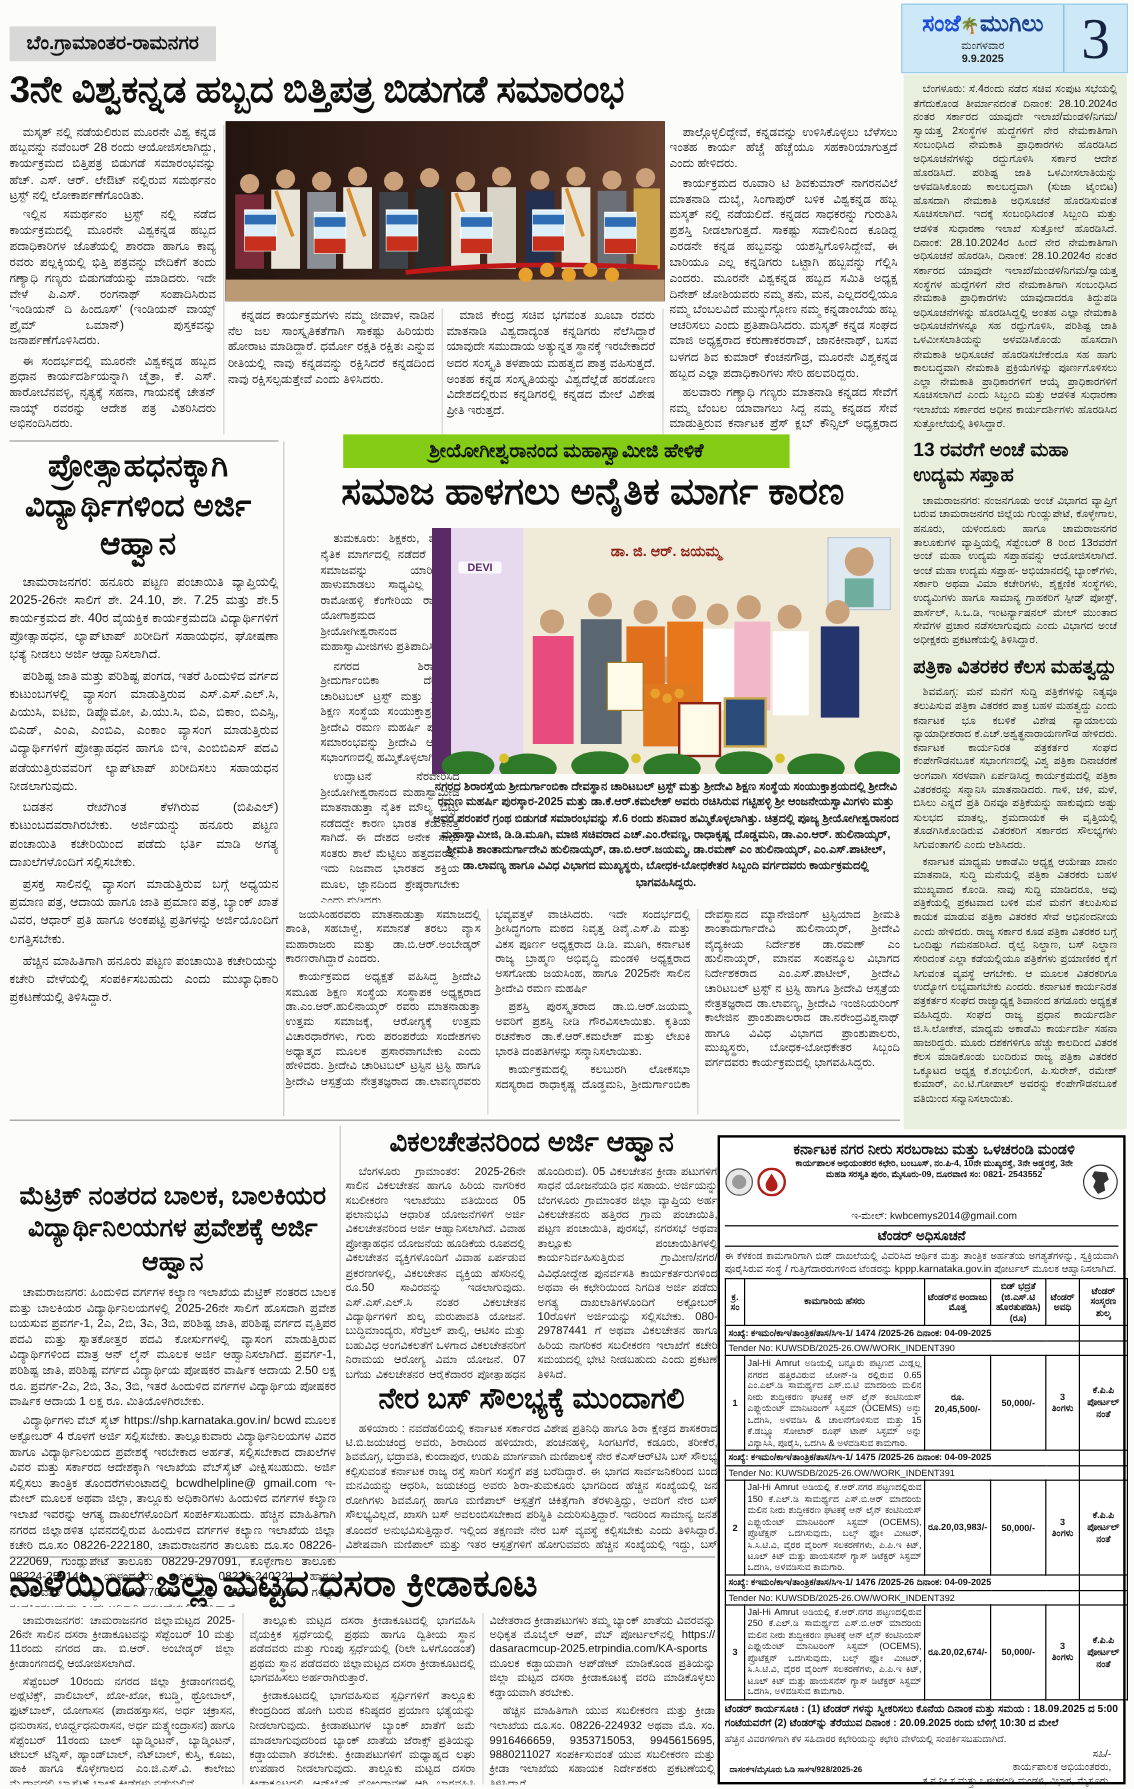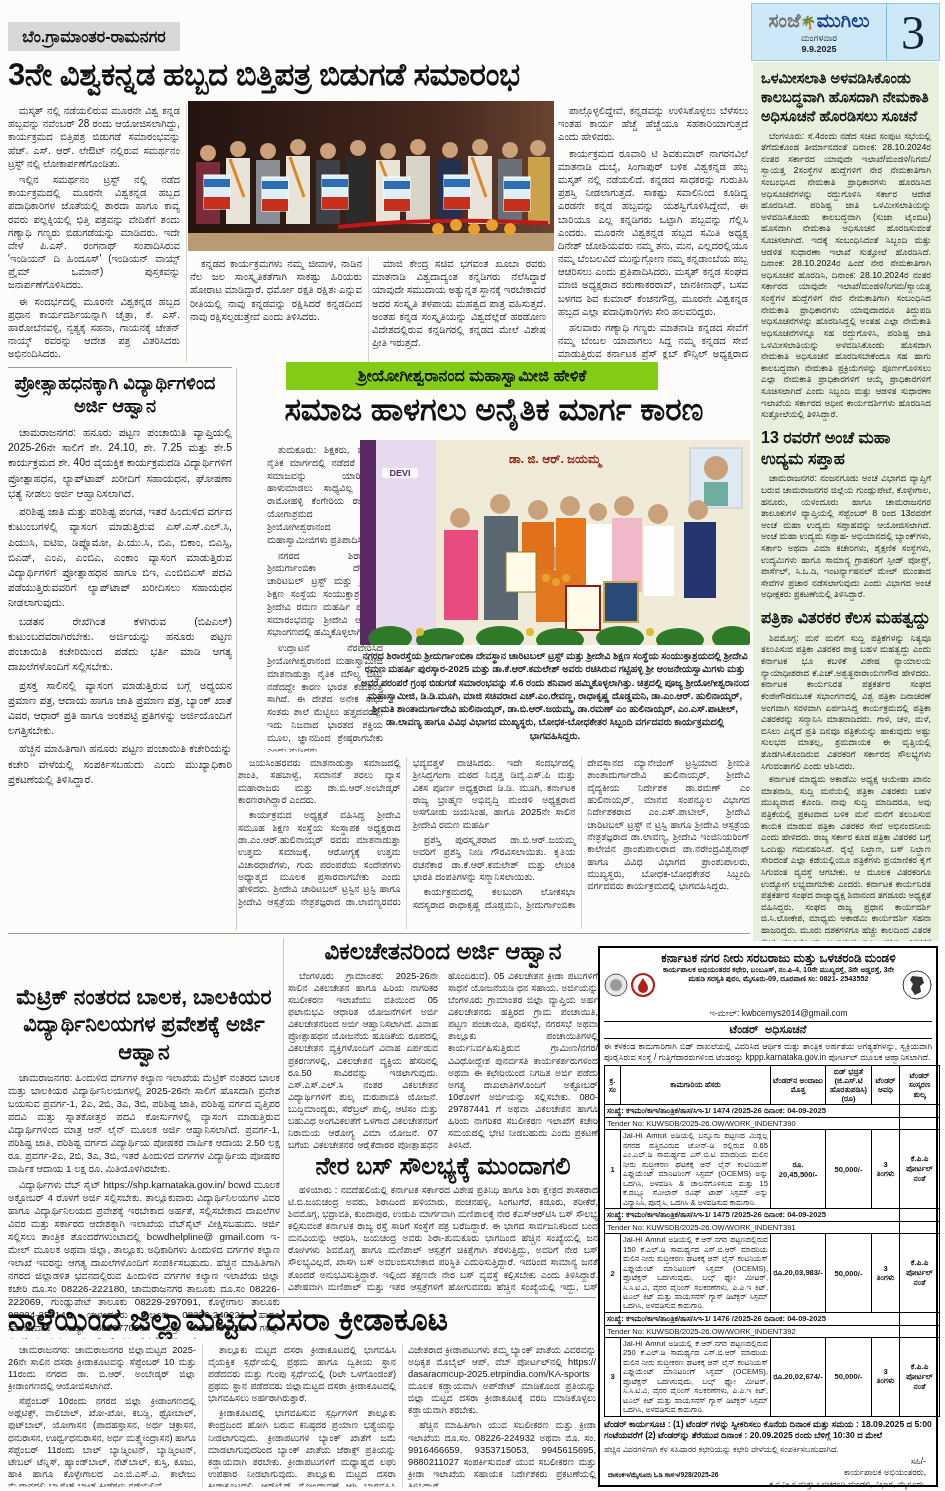--- a/index.html
+++ b/index.html
@@ -10,21 +10,21 @@
   .jt{text-align:justify;}
   .nohide{overflow:hidden;}
 
   
   .edition{left:8px;top:22px;width:172px;height:29px;background:#d8d8d8;
            font-size:16px;font-weight:700;display:flex;align-items:center;justify-content:center;}
   .masthead{left:751px;top:3px;width:187px;height:56px;background:#cde9f7;border:1px solid #97cbe6;
             display:flex;align-items:stretch;}
   .mh-left{flex:1;display:flex;flex-direction:column;align-items:center;justify-content:center;border-right:1px solid #7fb8d8;}
   .mh-title{font-size:19px;font-weight:800;line-height:1;}
-  .mh-title .red{color:#737373;}
+  .mh-title .red{color:#1d4ed8;}
   .mh-title .blue{color:#1b3f8f;}
   .palm{font-size:13px;}
   .mh-day{font-size:9px;margin-top:3px;color:#222;}
   .mh-date{font-size:9px;font-weight:700;color:#222;}
   .mh-num{width:52px;display:flex;align-items:center;justify-content:center;
           font-family:"Liberation Serif",serif;font-size:48px;color:#16233f;}
 
   .main-headline{left:8px;top:57px;width:742px;height:45px;font-size:31px;font-weight:800;
                  white-space:nowrap;letter-spacing:-0.5px;}
 
@@ -33,21 +33,21 @@
   .a1c1{left:8px;top:104px;width:172px;height:258px;border-right:1px solid #d5d5d0;padding-right:6px;}
   .a1c2{left:190px;top:257px;width:172px;height:105px;border-right:1px solid #d5d5d0;padding-right:6px;}
   .a1c3{left:372px;top:257px;width:174px;height:105px;border-right:1px solid #d5d5d0;padding-right:6px;}
   .a1c4{left:558px;top:104px;width:190px;height:258px;}
   .photo1{left:188px;top:101px;width:366px;height:150px;background:#2c1c16;}
 
   .rule{background:#9a9a95;height:1px;}
 
   
   .invite{left:8px;top:372px;width:224px;height:556px;}
-  .invite h2{margin:0 10px 8px 0;font-size:18px;line-height:1.25;text-align:center;font-weight:800;}
+  .invite h2{margin:0 10px 8px 0;font-size:26px;line-height:1.25;text-align:center;font-weight:800;}
   .invite .body{font-size:10.5px;line-height:1.45;}
   .vr{width:1px;background:#c9c9c4;}
 
   
   .kicker{left:286px;top:362px;width:372px;height:28px;background:#84cc16;
           display:flex;align-items:center;justify-content:center;font-size:16px;font-weight:800;}
   .sp-head{left:238px;top:392px;width:512px;height:48px;font-size:31px;font-weight:800;text-align:center;white-space:nowrap;}
   .sp-left{left:238px;top:444px;width:116px;height:308px;font-size:9.5px;line-height:1.35;margin-left:29px;}
   .photo2{left:360px;top:440px;width:390px;height:205px;background:#f9a8d4;}
   .p2-banner{position:absolute;left:90px;top:12px;width:210px;text-align:center;
@@ -86,21 +86,21 @@
 
   
   .tender{left:598px;top:946px;width:340px;height:541px;border:2px solid #000;background:#fff;
           box-sizing:border-box;padding:3px 4px;font-size:8.5px;}
   .t-head{display:flex;align-items:center;gap:3px;border-bottom:1.5px solid #000;padding-bottom:2px;}
   .t-logos svg{display:block;}
   .t-org{flex:1;text-align:center;}
   .t-org .org{font-size:12px;font-weight:800;}
   .t-org .addr{font-size:7.3px;font-weight:700;line-height:1.25;}
   .t-org .mail{font-size:8.5px;font-weight:400;margin-top:25px;}
-  .t-title{text-align:center;font-weight:800;font-size:11px;border-bottom:1.5px solid #000;padding:2px 0;font-family:Liberation Mono, monospace;}
+  .t-title{text-align:center;font-weight:800;font-size:11px;border-bottom:1.5px solid #000;padding:2px 0;}
   .t-intro{font-size:8.3px;text-align:justify;padding:2px 0;line-height:1.3;}
   table.tt{width:100%;border-collapse:collapse;table-layout:fixed;}
   table.tt th,table.tt td{border:1px solid #000;font-size:7.6px;padding:1px 2px;vertical-align:middle;}
   table.tt th{font-weight:700;text-align:center;line-height:1.2;}
   td.refcell{font-weight:700;font-size:7.8px;}
   td.tno{font-size:7.6px;}
   td.desc{text-align:justify;line-height:1.25;}
   td.num{text-align:center;font-weight:700;}
   .t-sched{font-weight:700;font-size:8.6px;padding:2px 0;line-height:1.35;}
   .t-note{font-size:8px;padding:1px 0;}
@@ -326,21 +326,20 @@
   <div class="abs sp-bottom jt nohide">
       <p>ಜಯಸಿಂಹರವರು ಮಾತನಾಡುತ್ತಾ ಸಮಾಜದಲ್ಲಿ ಶಾಂತಿ, ಸಹಬಾಳ್ವೆ, ಸಮಾನತೆ ತರಲು ವ್ಯಾಸ ಮಹಾರಾಜರು ಮತ್ತು ಡಾ.ಬಿ.ಆರ್.ಅಂಬೇಡ್ಕರ್ ಕಾರಣರಾಗಿದ್ದಾರೆ ಎಂದರು.</p>
       <p>ಕಾರ್ಯಕ್ರಮದ ಅಧ್ಯಕ್ಷತೆ ವಹಿಸಿದ್ದ ಶ್ರೀದೇವಿ ಸಮೂಹ ಶಿಕ್ಷಣ ಸಂಸ್ಥೆಯ ಸಂಸ್ಥಾಪಕ ಅಧ್ಯಕ್ಷರಾದ ಡಾ.ಎಂ.ಆರ್.ಹುಲಿನಾಯ್ಕರ್ ರವರು ಮಾತನಾಡುತ್ತಾ ಉತ್ತಮ ಸಮಾಜಕ್ಕೆ, ಆರೋಗ್ಯಕ್ಕೆ ಉತ್ತಮ ವಿಚಾರಧಾರೆಗಳು, ಗುರು ಪರಂಪರೆಯ ಸಂದೇಶಗಳು ಅಧ್ಯಾತ್ಮದ ಮೂಲಕ ಪ್ರಸಾರವಾಗಬೇಕು ಎಂದು ಹೇಳಿದರು. ಶ್ರೀದೇವಿ ಚಾರಿಟಬಲ್ ಟ್ರಸ್ಟಿನ ಟ್ರಸ್ಟಿ ಹಾಗೂ ಶ್ರೀದೇವಿ ಆಸ್ಪತ್ರೆಯ ನೇತ್ರತಜ್ಞರಾದ ಡಾ.ಲಾವಣ್ಯರವರು ಭವ್ಯವತ್ತಳೆ ವಾಚಿಸಿದರು. ಇದೇ ಸಂದರ್ಭದಲ್ಲಿ ಶ್ರೀಸಿದ್ಧಗಂಗಾ ಮಠದ ನಿವೃತ್ತ ಡಿವೈ.ಎಸ್.ಪಿ ಮತ್ತು ವಿಕಸ ಪೂರ್ಣ ಅಧ್ಯಕ್ಷರಾದ ಡಿ.ಡಿ. ಮೂಗಿ, ಕರ್ನಾಟಕ ರಾಜ್ಯ ಬ್ರಾಹ್ಮಣ ಅಭಿವೃದ್ಧಿ ಮಂಡಳಿ ಅಧ್ಯಕ್ಷರಾದ ಅಸಗೋಡು ಜಯಸಿಂಹ, ಹಾಗೂ 2025ನೇ ಸಾಲಿನ ಶ್ರೀದೇವಿ ರಮಣ ಮಹರ್ಷಿ</p>
       <p>ಪ್ರಶಸ್ತಿ ಪುರಸ್ಕೃತರಾದ ಡಾ.ಬಿ.ಆರ್.ಜಯಮ್ಮ ಅವರಿಗೆ ಪ್ರಶಸ್ತಿ ನೀಡಿ ಗೌರವಿಸಲಾಯಿತು. ಕೃತಿಯ ರಚನೆಕಾರ ಡಾ.ಕೆ.ಆರ್.ಕಮಲೇಶ್ ಮತ್ತು ಲೇಖಕಿ ಭಾರತಿ ದಂಪತಿಗಳನ್ನು ಸನ್ಮಾನಿಸಲಾಯಿತು.</p>
       <p>ಕಾರ್ಯಕ್ರಮದಲ್ಲಿ ಕಲಬುರಗಿ ಲೋಕಸಭಾ ಸದಸ್ಯರಾದ ರಾಧಾಕೃಷ್ಣ ದೊಡ್ಡಮನಿ, ಶ್ರೀದುರ್ಗಾಂಬಿಕಾ ದೇವಸ್ಥಾನದ ಮ್ಯಾನೇಜಿಂಗ್ ಟ್ರಸ್ಟಿಯಾದ ಶ್ರೀಮತಿ ಶಾಂತಾದುರ್ಗಾದೇವಿ ಹುಲಿನಾಯ್ಕರ್, ಶ್ರೀದೇವಿ ವೈದ್ಯಕೀಯ ನಿರ್ದೇಶಕ ಡಾ.ರಮಣ್ ಎಂ ಹುಲಿನಾಯ್ಕರ್, ಮಾನವ ಸಂಪನ್ಮೂಲ ವಿಭಾಗದ ನಿರ್ದೇಶಕರಾದ ಎಂ.ಎಸ್.ಪಾಟೀಲ್, ಶ್ರೀದೇವಿ ಚಾರಿಟಬಲ್ ಟ್ರಸ್ಟ್ ನ ಟ್ರಸ್ಟಿ ಹಾಗೂ ಶ್ರೀದೇವಿ ಆಸ್ಪತ್ರೆಯ ನೇತ್ರತಜ್ಞರಾದ ಡಾ.ಲಾವಣ್ಯ, ಶ್ರೀದೇವಿ ಇಂಜಿನಿಯರಿಂಗ್ ಕಾಲೇಜಿನ ಪ್ರಾಂಶುಪಾಲರಾದ ಡಾ.ನರೇಂದ್ರವಿಶ್ವನಾಥ್ ಹಾಗೂ ವಿವಿಧ ವಿಭಾಗದ ಪ್ರಾಂಶುಪಾಲರು, ಮುಖ್ಯಸ್ಥರು, ಬೋಧಕ-ಬೋಧಕೇತರ ಸಿಬ್ಬಂದಿ ವರ್ಗದವರು ಕಾರ್ಯಕ್ರಮದಲ್ಲಿ ಭಾಗವಹಿಸಿದ್ದರು.</p>
     </div>
 
   <div class="abs rule" style="left:8px;top:933px;width:742px;"></div>
 
   <div class="abs greenbox nohide">
-    <h3>ಒಳಮೀಸಲಾತಿ ಅಳವಡಿಸಿಕೊಂಡು ಕಾಲಬದ್ಧವಾಗಿ ಹೊಸದಾಗಿ ನೇಮಕಾತಿ ಅಧಿಸೂಚನೆ ಹೊರಡಿಸಲು ಸೂಚನೆ</h3>
     <div class="gbody">
         <p>ಬೆಂಗಳೂರು: ಸೆ.4ರಂದು ನಡೆದ ಸಚಿವ ಸಂಪುಟ ಸಭೆಯಲ್ಲಿ ತೆಗೆದುಕೊಂಡ ತೀರ್ಮಾನದಂತೆ ದಿನಾಂಕ: 28.10.2024ರ ನಂತರ ಸರ್ಕಾರದ ಯಾವುದೇ ಇಲಾಖೆ/ಮಂಡಳಿ/ನಿಗಮ/ಸ್ವಾಯತ್ತ 2ಸಂಸ್ಥೆಗಳ ಹುದ್ದೆಗಳಿಗೆ ನೇರ ನೇಮಕಾತಿಗಾಗಿ ಸಂಬಂಧಿಸಿದ ನೇಮಕಾತಿ ಪ್ರಾಧಿಕಾರಗಳು ಹೊರಡಿಸಿದ ಅಧಿಸೂಚನೆಗಳನ್ನು ರದ್ದುಗೊಳಿಸಿ ಸರ್ಕಾರ ಆದೇಶ ಹೊರಡಿಸಿದೆ. ಪರಿಶಿಷ್ಟ ಜಾತಿ ಒಳಮೀಸಲಾತಿಯನ್ನು ಅಳವಡಿಸಿಕೊಂಡು ಕಾಲಬದ್ಧವಾಗಿ (ಸುಜಾ ಟೈಂಬಿಟ) ಹೊಸದಾಗಿ ನೇಮಕಾತಿ ಅಧಿಸೂಚನೆ ಹೊರಡಿಸುವಂತೆ ಸೂಚಿಸಲಾಗಿದೆ. ಇದಕ್ಕೆ ಸಂಬಂಧಿಸಿದಂತೆ ಸಿಬ್ಬಂದಿ ಮತ್ತು ಆಡಳಿತ ಸುಧಾರಣಾ ಇಲಾಖೆ ಸುತ್ತೋಲೆ ಹೊರಡಿಸಿದೆ. ದಿನಾಂಕ: 28.10.2024ರ ಹಿಂದೆ ನೇರ ನೇಮಕಾತಿಗಾಗಿ ಅಧಿಸೂಚನೆ ಹೊರಡಿಸಿ, ದಿನಾಂಕ: 28.10.2024ರ ನಂತರ ಸರ್ಕಾರದ ಯಾವುದೇ ಇಲಾಖೆ/ಮಂಡಳಿ/ನಿಗಮ/ಸ್ವಾಯತ್ತ ಸಂಸ್ಥೆಗಳ ಹುದ್ದೆಗಳಿಗೆ ನೇರ ನೇಮಕಾತಿಗಾಗಿ ಸಂಬಂಧಿಸಿದ ನೇಮಕಾತಿ ಪ್ರಾಧಿಕಾರಗಳು ಯಾವುದಾದರೂ ತಿದ್ದುಪಡಿ ಅಧಿಸೂಚನೆಗಳನ್ನು ಹೊರಡಿಸಿದ್ದಲ್ಲಿ ಅಂತಹ ಎಲ್ಲಾ ನೇಮಕಾತಿ ಅಧಿಸೂಚನೆಗಳನ್ನೂ ಸಹ ರದ್ದುಗೊಳಿಸಿ, ಪರಿಶಿಷ್ಟ ಜಾತಿ ಒಳಮೀಸಲಾತಿಯನ್ನು ಅಳವಡಿಸಿಕೊಂಡು ಹೊಸದಾಗಿ ನೇಮಕಾತಿ ಅಧಿಸೂಚನೆ ಹೊರಡಿಸಬೇಕೆಂದೂ ಸಹ ಹಾಗು ಕಾಲಬದ್ಧವಾಗಿ ನೇಮಕಾತಿ ಪ್ರಕ್ರಿಯೆಗಳನ್ನು ಪೂರ್ಣಗೊಳಿಸಲು ಎಲ್ಲಾ ನೇಮಕಾತಿ ಪ್ರಾಧಿಕಾರಗಳಿಗೆ ಆಯ್ಕೆ ಪ್ರಾಧಿಕಾರಗಳಿಗೆ ಸೂಚಿಸಲಾಗಿದೆ ಎಂದು ಸಿಬ್ಬಂದಿ ಮತ್ತು ಆಡಳಿತ ಸುಧಾರಣಾ ಇಲಾಖೆಯ ಸರ್ಕಾರದ ಅಧೀನ ಕಾರ್ಯದರ್ಶಿಗಳು ಹೊರಡಿಸಿದ ಸುತ್ತೋಲೆಯಲ್ಲಿ ತಿಳಿಸಿದ್ದಾರೆ.</p>
       </div>
     <h4>13 ರವರೆಗೆ ಅಂಚೆ ಮಹಾ ಉದ್ಯಮ ಸಪ್ತಾಹ</h4>
     <div class="gbody">
         <p>ಚಾಮರಾಜನಗರ: ನಂಜನಗೂಡು ಅಂಚೆ ವಿಭಾಗದ ವ್ಯಾಪ್ತಿಗೆ ಬರುವ ಚಾಮರಾಜನಗರ ಜಿಲ್ಲೆಯ ಗುಂಡ್ಲುಪೇಟೆ, ಕೊಳ್ಳೇಗಾಲ, ಹನೂರು, ಯಳಂದೂರು ಹಾಗೂ ಚಾಮರಾಜನಗರ ತಾಲೂಕುಗಳ ವ್ಯಾಪ್ತಿಯಲ್ಲಿ ಸೆಪ್ಟೆಂಬರ್ 8 ರಿಂದ 13ರವರೆಗೆ ಅಂಚೆ ಮಹಾ ಉದ್ಯಮ ಸಪ್ತಾಹವನ್ನು ಆಯೋಜಿಸಲಾಗಿದೆ. ಅಂಚೆ ಮಹಾ ಉದ್ಯಮ ಸಪ್ತಾಹ- ಅಭಿಯಾನದಲ್ಲಿ ಬ್ಯಾಂಕ್‌ಗಳು, ಸರ್ಕಾರಿ ಅಥವಾ ವಿಮಾ ಕಚೇರಿಗಳು, ಶೈಕ್ಷಣಿಕ ಸಂಸ್ಥೆಗಳು, ಉದ್ಯಮಿಗಳು ಹಾಗೂ ಸಾಮಾನ್ಯ ಗ್ರಾಹಕರಿಗೆ ಸ್ಪೀಡ್ ಪೋಸ್ಟ್, ಪಾರ್ಸೆಲ್, ಸಿ.ಒ.ಡಿ, ಇಂಟರ್ನ್ಯಾಷನಲ್ ಮೇಲ್ ಮುಂತಾದ ಸೇವೆಗಳ ಪ್ರಚಾರ ನಡೆಸಲಾಗುವುದು ಎಂದು ವಿಭಾಗದ ಅಂಚೆ ಅಧೀಕ್ಷಕರು ಪ್ರಕಟಣೆಯಲ್ಲಿ ತಿಳಿಸಿದ್ದಾರೆ.</p>
       </div>
     <h4>ಪತ್ರಿಕಾ ವಿತರಕರ ಕೆಲಸ ಮಹತ್ವದ್ದು</h4>
     <div class="gbody">
         <p>ಶಿವಮೊಗ್ಗ: ಮನೆ ಮನೆಗೆ ಸುದ್ದಿ ಪತ್ರಿಕೆಗಳನ್ನು ನಿತ್ಯವೂ ತಲುಪಿಸುವ ಪತ್ರಿಕಾ ವಿತರಕರ ಪಾತ್ರ ಬಹಳ ಮಹತ್ವದ್ದು ಎಂದು ಕರ್ನಾಟಕ ಭೂ ಕಬಳಿಕೆ ವಿಶೇಷ ನ್ಯಾಯಾಲಯ ನ್ಯಾಯಾಧೀಶರಾದ ಕೆ.ಎಚ್.ಅಶ್ವತ್ಥನಾರಾಯಣಗೌಡ ಹೇಳಿದರು. ಕರ್ನಾಟಕ ಕಾರ್ಯನಿರತ ಪತ್ರಕರ್ತರ ಸಂಘದ ಕೆಂಪೇಗೌಡನಬೂಕೆ ಸಭಾಂಗಣದಲ್ಲಿ ವಿಶ್ವ ಪತ್ರಿಕಾ ದಿನಾಚರಣೆ ಅಂಗವಾಗಿ ಸರಳವಾಗಿ ಏರ್ಪಡಿಸಿದ್ದ ಕಾರ್ಯಕ್ರಮದಲ್ಲಿ ಪತ್ರಿಕಾ ವಿತರಕರನ್ನು ಸನ್ಮಾನಿಸಿ ಮಾತನಾಡಿದರು. ಗಾಳಿ, ಚಳಿ, ಮಳೆ, ಬಿಸಿಲು ಎನ್ನದೆ ಪ್ರತಿ ದಿನವೂ ಪತ್ರಿಕೆಯನ್ನು ಹಾಕುವುದು ಅಷ್ಟು ಸುಲಭದ ಮಾತಲ್ಲ, ಶ್ರಮದಾಯಕ ಈ ವೃತ್ತಿಯಲ್ಲಿ ತೊಡಗಿಸಿಕೊಂಡಿರುವ ವಿತರಕರಿಗೆ ಸರ್ಕಾರದ ಸೌಲಭ್ಯಗಳು ಸಿಗುವಂತಾಗಲಿ ಎಂದು ಆಶಿಸಿದರು.</p>

